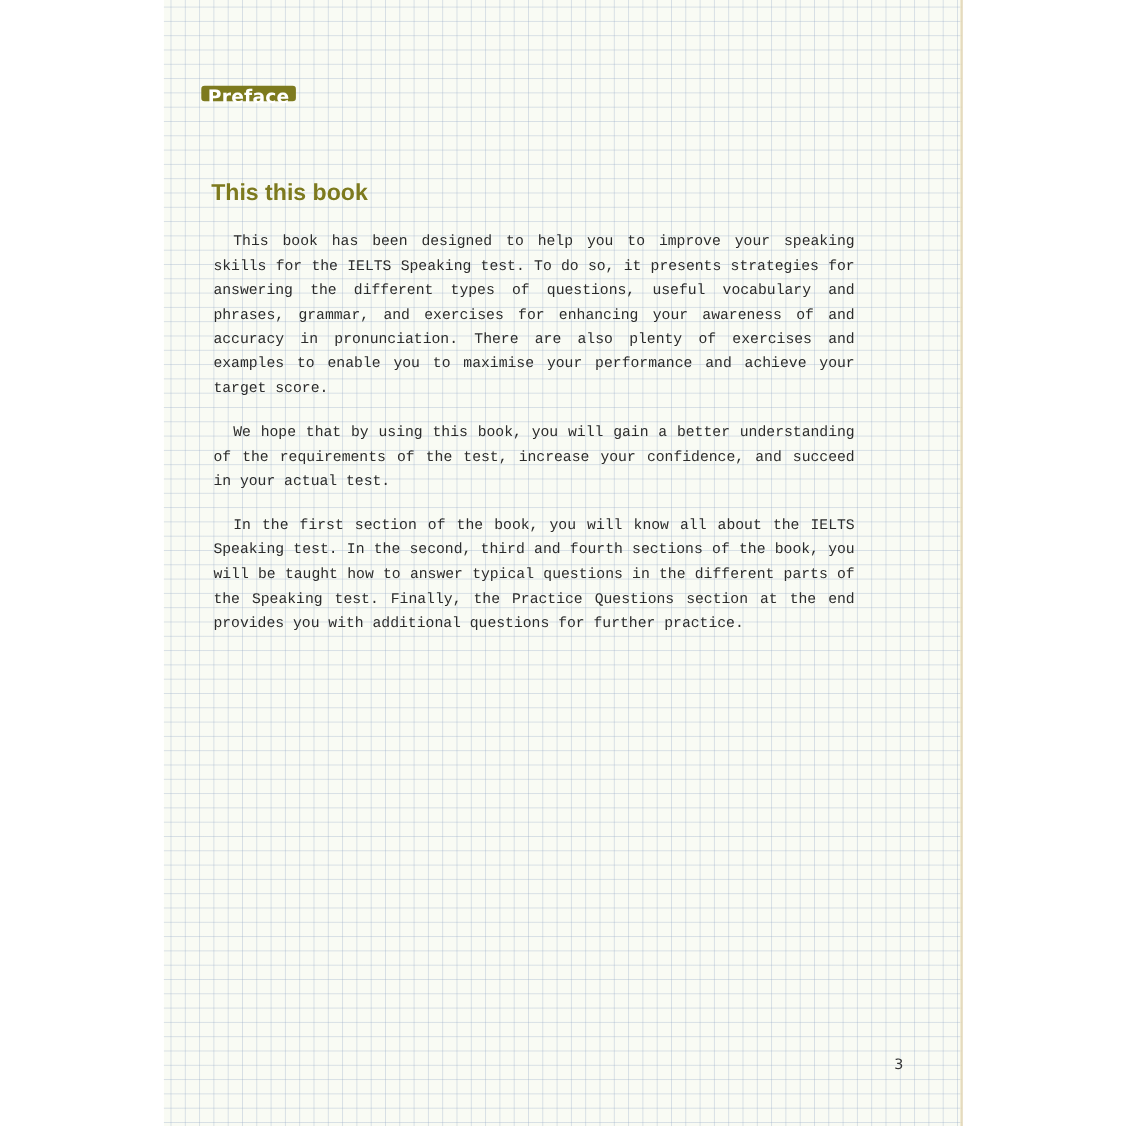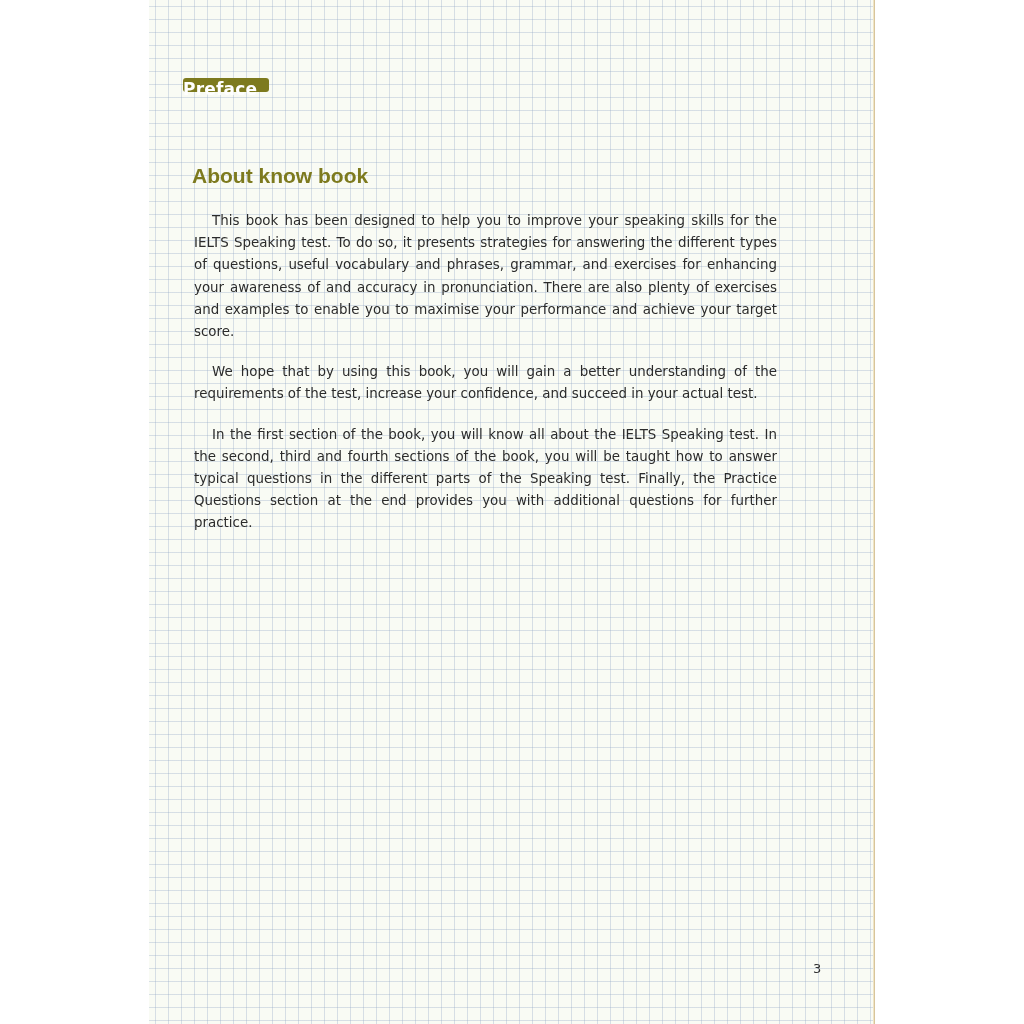--- a/index.html
+++ b/index.html
@@ -31,20 +31,21 @@
     top: 78px;
     width: 86px;
     height: 14px;
     background: #7d7a1e;
     border-radius: 3px;
     color: #ffffff;
     font-family: "DejaVu Sans", sans-serif;
     font-weight: bold;
     font-size: 17px;
     line-height: 23px;
+    text-align: center;
     letter-spacing: 0.2px;
   }
   .title {
     position: absolute;
     left: 43px;
     top: 162px;
     margin: 0;
     color: #7d7a1e;
     font-family: "Liberation Sans", sans-serif;
     font-weight: bold;
@@ -58,35 +59,36 @@
     width: 583px;
     color: #2b2b2b;
     font-family: "DejaVu Sans", sans-serif;
     font-size: 13.4px;
     line-height: 22.2px;
   }
   .body-text p {
     margin: 0 0 18px 0;
     text-indent: 18px;
     text-align: justify;
+    font-family: Liberation Mono, monospace;
   }
   .page-number {
     position: absolute;
     left: 664px;
     top: 961px;
     color: #333333;
     font-family: "DejaVu Sans", sans-serif;
     font-size: 13px;
   }
 </style>
 </head>
 <body>
 
 <div class="page">
   <div class="badge">Preface</div>
-  <h1 class="title">About know book</h1>
+  <h1 class="title">This this book</h1>
   <div class="body-text">
     <p>This book has been designed to help you to improve your speaking skills for the IELTS Speaking test. To do so, it presents strategies for answering the different types of questions, useful vocabulary and phrases, grammar, and exercises for enhancing your awareness of and accuracy in pronunciation. There are also plenty of exercises and examples to enable you to maximise your performance and achieve your target score.</p>
     <p>We hope that by using this book, you will gain a better understanding of the requirements of the test, increase your confidence, and succeed in your actual test.</p>
     <p>In the first section of the book, you will know all about the IELTS Speaking test. In the second, third and fourth sections of the book, you will be taught how to answer typical questions in the different parts of the Speaking test. Finally, the Practice Questions section at the end provides you with additional questions for further practice.</p>
   </div>
   <div class="page-number">3</div>
 </div>
 
 </body></html>

